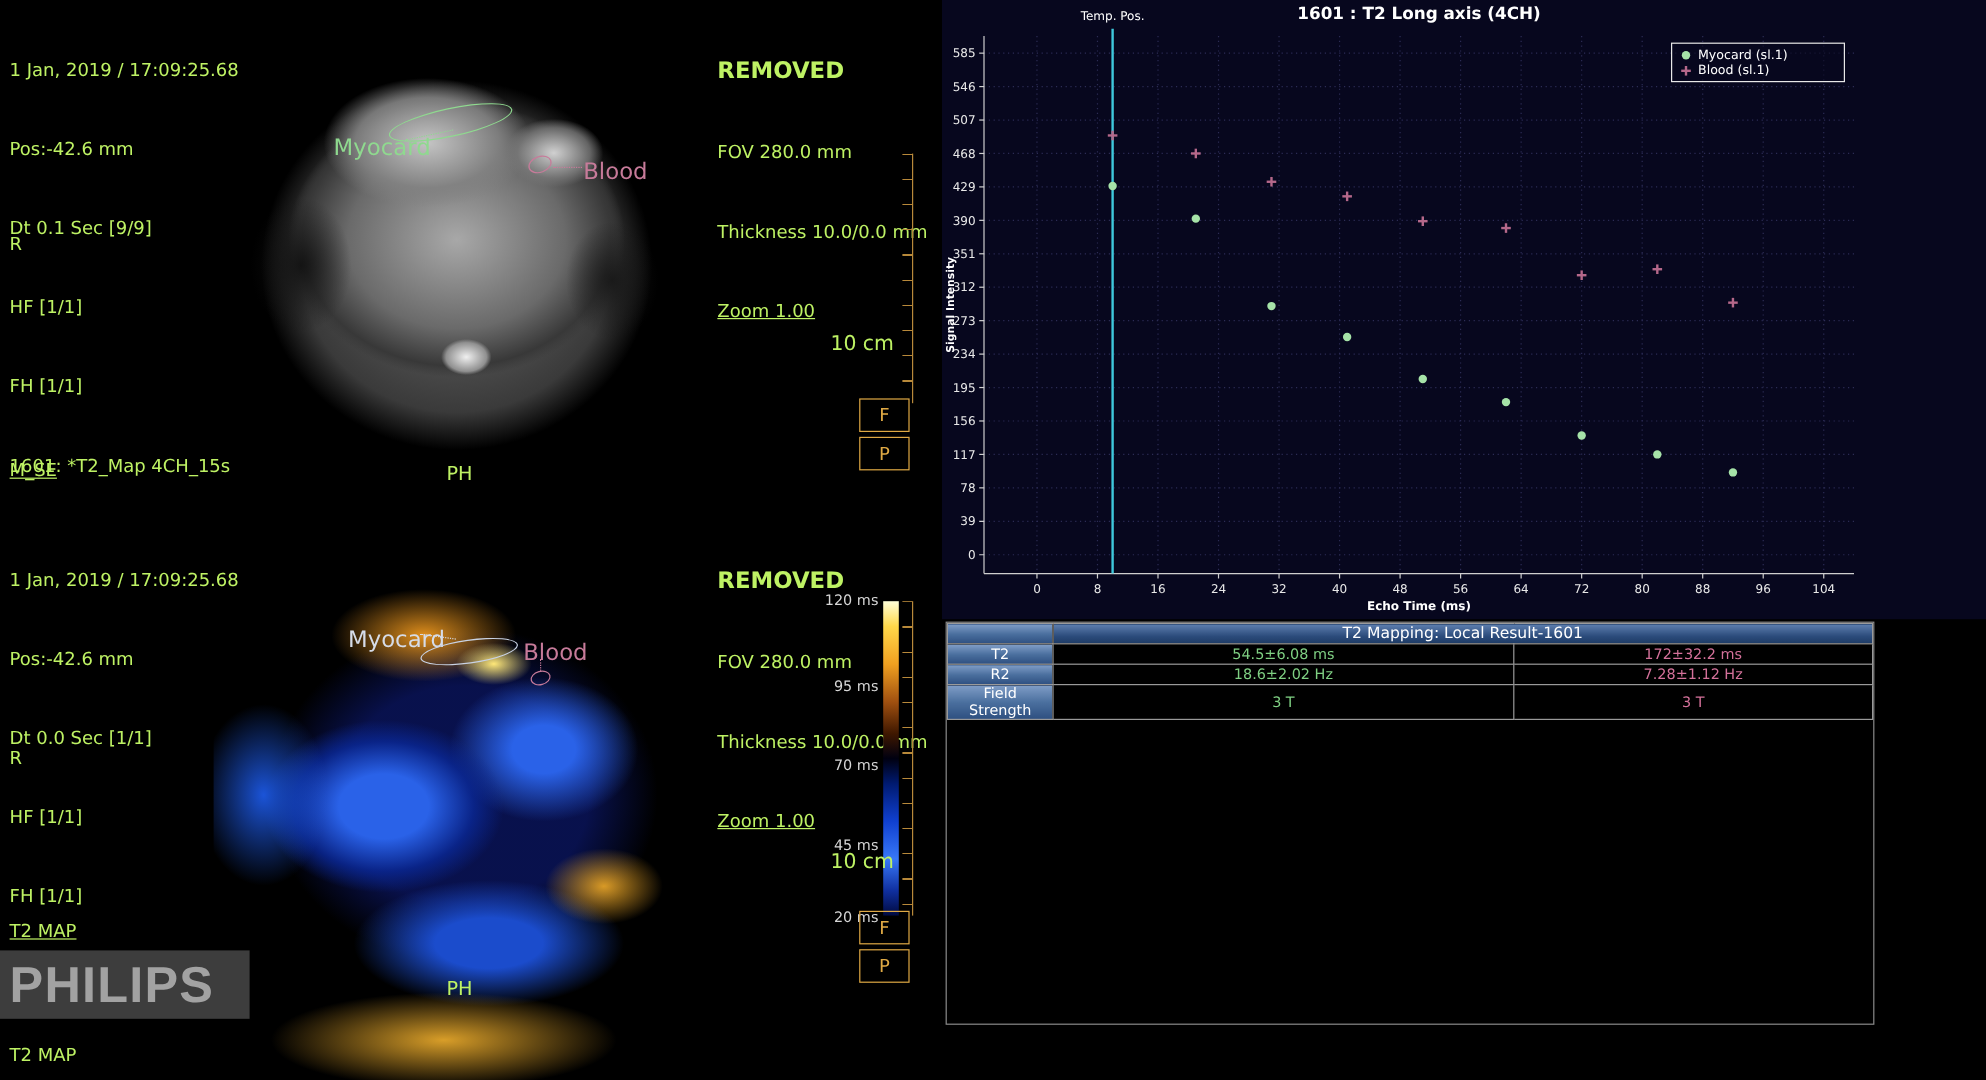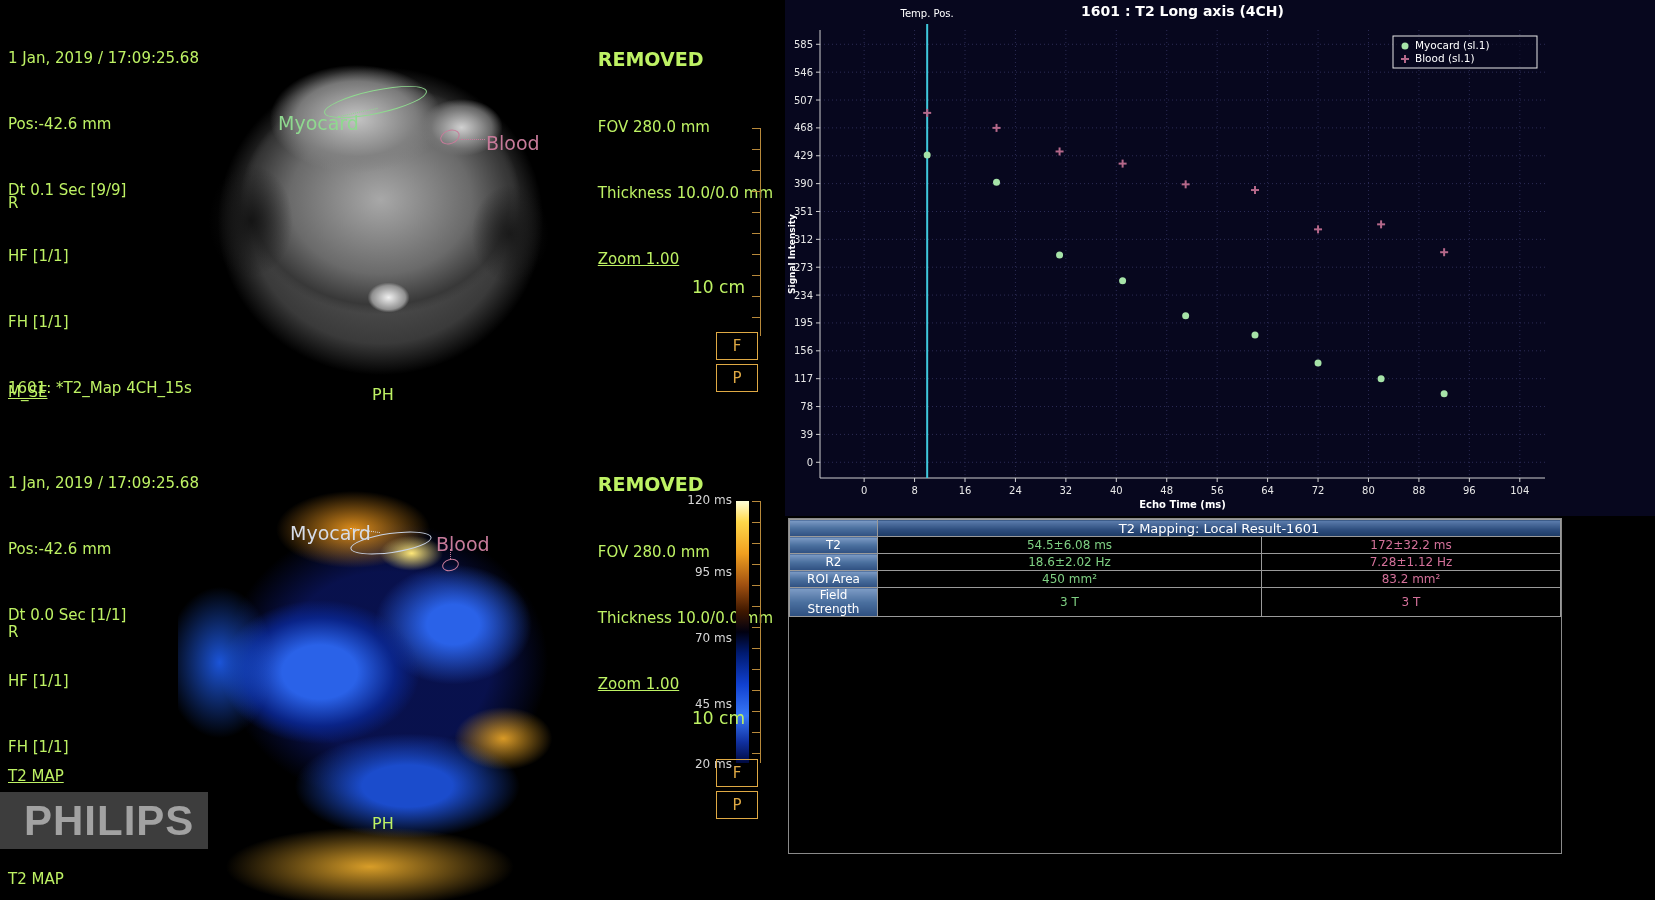--- a/index.html
+++ b/index.html
@@ -54,21 +54,21 @@
   .leader{position:absolute;border-top:1px dotted}
 
   
   .colorbar{position:absolute;left:736px;top:76px;width:13px;height:262px;background:
      linear-gradient(180deg,#ffffd8 0%,#ffd84a 8%,#f0a020 20%,#a05010 32%,#401800 42%,#000010 50%,
                      #001a70 58%,#1040d0 70%,#3878f8 82%,#1030a0 92%,#000a40 100%)}
   .cb-label{position:absolute;left:684px;width:48px;text-align:right;color:#d6d6d6;font-size:12px}
 
   .philips{position:absolute;left:0;top:367px;width:208px;height:57px;background:#3d3d3d;
            color:#a2a2a2;font-size:42px;font-weight:bold;letter-spacing:1px;
-           font-family:"Liberation Sans",sans-serif;display:flex;align-items:center;padding-left:24px}
+           font-family:"Liberation Sans",sans-serif;display:flex;align-items:center;padding-left:8px}
 
   
   #chart-svg text{font-family:"DejaVu Sans",sans-serif}
 
   
   #table-panel table{border-collapse:collapse;width:100%;font-size:12px;table-layout:fixed}
   #table-panel td{border:1px solid #9a9a9a;height:17px;text-align:center;padding:0 4px;overflow:hidden}
   td.hcell{background:linear-gradient(180deg,#7e9cc6 0%,#4a6f9e 50%,#2e4f80 100%);color:#fff}
   tr.title-row td{height:30px;font-size:13px}
   td.title{background:linear-gradient(180deg,#5d7eae 0%,#2c4c7c 60%,#1d3a64 100%)}
@@ -324,25 +324,20 @@
         <td class="hcell">T2</td>
         <td class="val green">54.5±6.08 ms</td>
         <td class="val pink">172±32.2 ms</td>
       </tr>
       <tr>
         <td class="hcell">R2</td>
         <td class="val green">18.6±2.02 Hz</td>
         <td class="val pink">7.28±1.12 Hz</td>
       </tr>
       <tr>
-        <td class="hcell">ROI Area</td>
-        <td class="val green">450 mm²</td>
-        <td class="val pink">83.2 mm²</td>
-      </tr>
-      <tr>
         <td class="hcell">Field Strength</td>
         <td class="val green">3 T</td>
         <td class="val pink">3 T</td>
       </tr>
     </tbody>
       </table>
   </section>
 
 </div>
 

